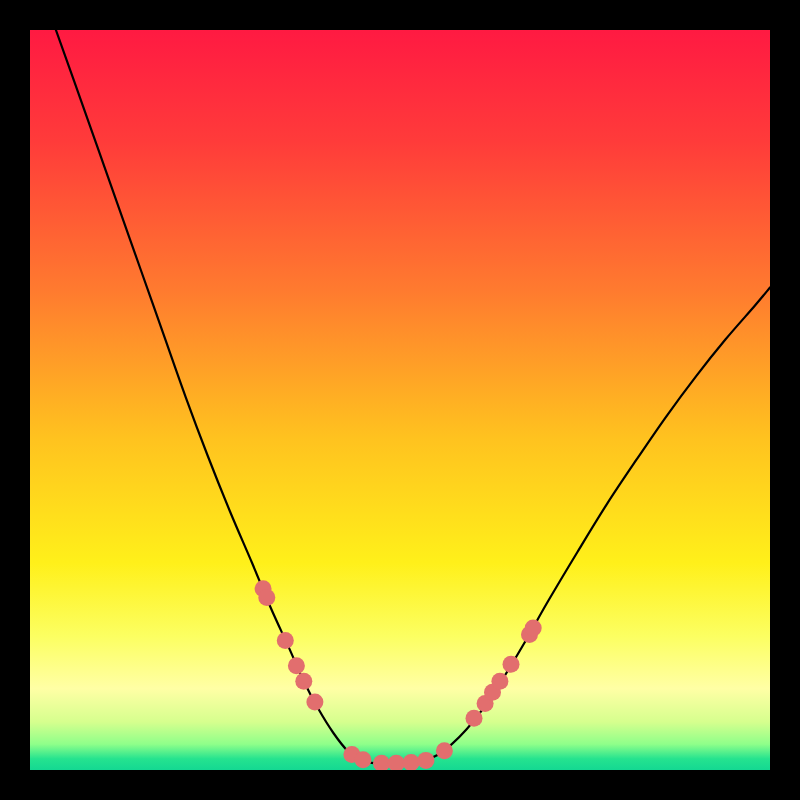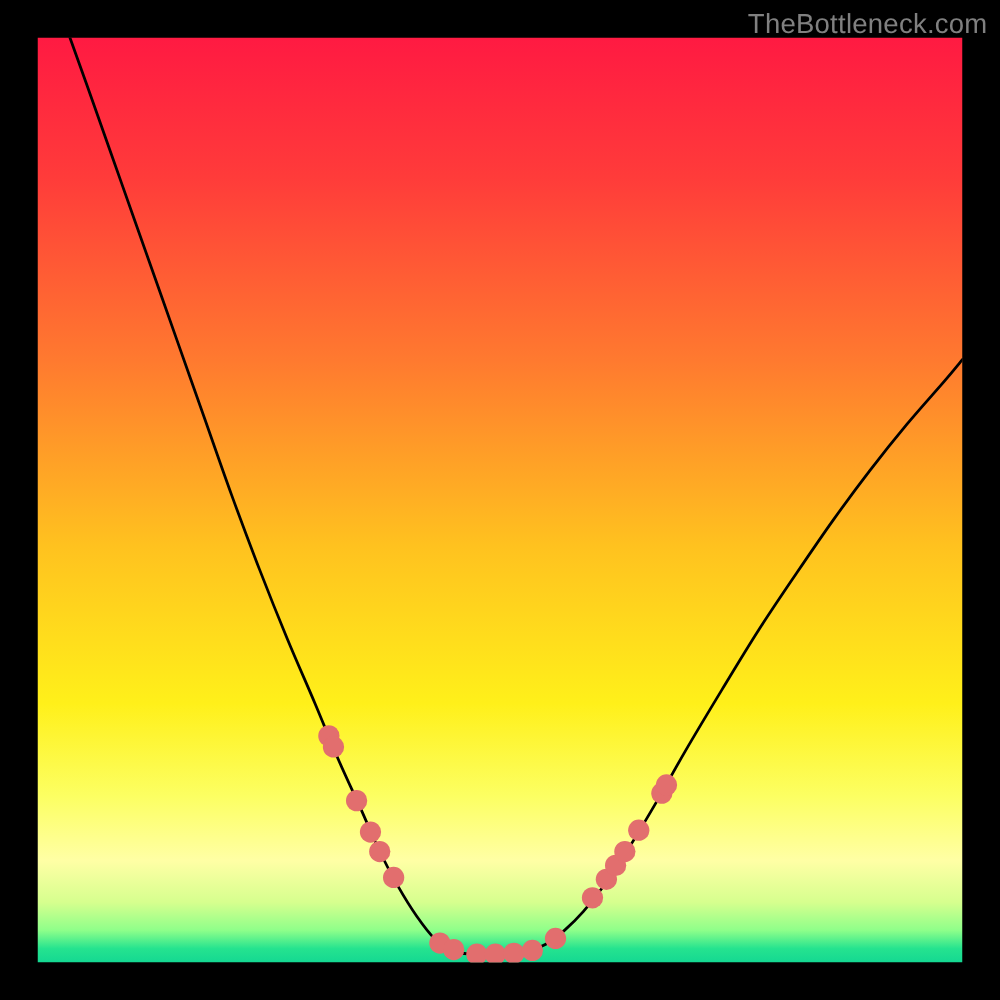--- a/index.html
+++ b/index.html
@@ -20,21 +20,20 @@
     left: 30px;
     top: 30px;
     width: 740px;
     height: 740px;
   }
   .plot svg { display: block; }
 </style>
 </head>
 <body>
 <div class="wrap">
-  <div class="attribution">TheBottleneck.com</div>
 
   <div class="plot">
     <svg id="chart-svg" width="740" height="740" viewBox="0 0 740 740" shape-rendering="geometricPrecision">
         <defs>
           <linearGradient id="bg-grad" x1="0" y1="0" x2="0" y2="1">
             <stop offset="0.00%" stop-color="#ff1a42"></stop>
             <stop offset="15.00%" stop-color="#ff3b3a"></stop>
             <stop offset="35.00%" stop-color="#ff7a2f"></stop>
             <stop offset="55.00%" stop-color="#ffc21f"></stop>
             <stop offset="72.00%" stop-color="#fff01a"></stop>

